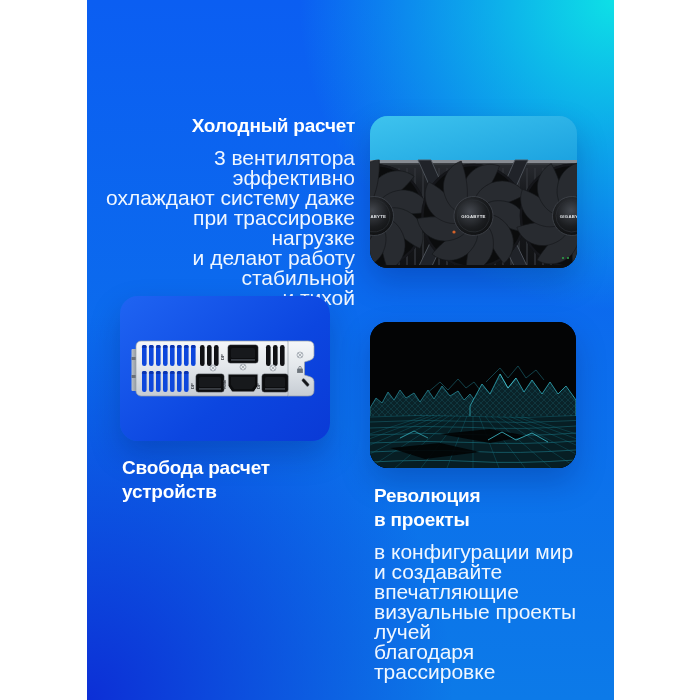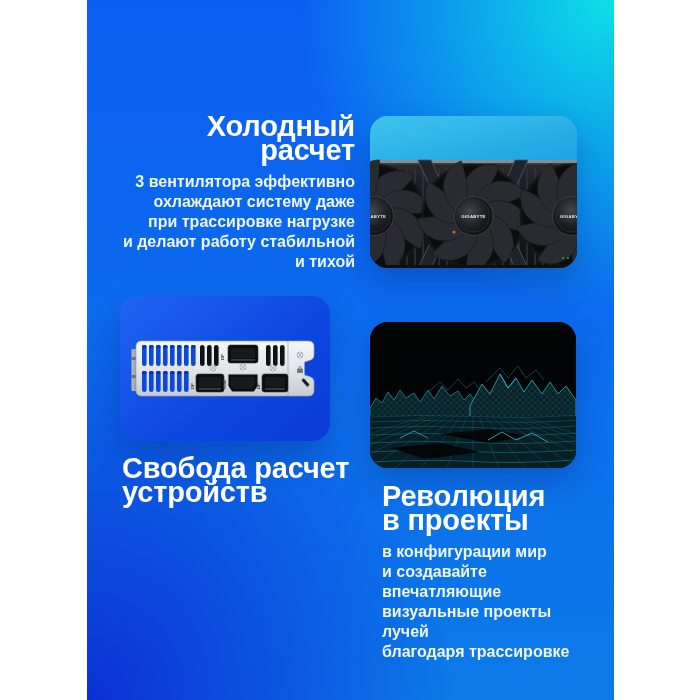--- a/index.html
+++ b/index.html
@@ -5,25 +5,25 @@
   html,body{margin:0;padding:0;background:#ffffff;}
   .stage{position:relative;width:700px;height:700px;background:#ffffff;overflow:hidden;
          font-family:"Liberation Sans","DejaVu Sans",sans-serif;}
   .artboard{position:absolute;left:87px;top:0;width:527px;height:700px;
     background:
       radial-gradient(115% 85% at 100% 0%, #0EE0E6 0%, rgba(14,224,230,0) 52%),
       radial-gradient(120% 95% at 0% 100%, #0C2FD6 0%, rgba(12,47,214,0) 58%),
       linear-gradient(180deg, #0B5EF2 0%, #0C7AE8 100%);
   }
   .sec{position:absolute;color:#ffffff;}
-  .sec-title{font-size:29px;font-weight:700;line-height:24px;letter-spacing:-0.2px;color:#ffffff;}
-  .sec-body{margin-top:10px;font-size:16px;line-height:20px;font-weight:700;color:#f0f7ff;}
+  .sec-title{font-size:19px;font-weight:700;line-height:24px;letter-spacing:-0.2px;color:#ffffff;}
+  .sec-body{margin-top:10px;font-size:21px;line-height:20px;font-weight:400;color:#f0f7ff;}
   #sec-cooling{top:114px;right:259px;width:250px;text-align:right;}
   #sec-ports{left:35px;top:456px;width:252px;text-align:left;}
-  #sec-graphics{left:287px;top:484px;width:224px;text-align:left;margin-left:8px;}
+  #sec-graphics{left:287px;top:484px;width:224px;text-align:left;}
   .card{position:absolute;border-radius:18px;overflow:hidden;
         box-shadow:0 14px 30px rgba(2,20,90,0.25);}
   #card-fans{left:283px;top:116px;width:207px;height:152px;background:#1ba2e0;}
   #card-bracket{left:33px;top:296px;width:210px;height:145px;
         background:linear-gradient(140deg,#1f64f2 0%,#0c46e0 60%,#0a3ad6 100%);}
   #card-wire{left:283px;top:322px;width:206px;height:146px;background:#030405;}
   .card svg{display:block;width:100%;height:100%;}
 </style>
 </head>
 <body>

